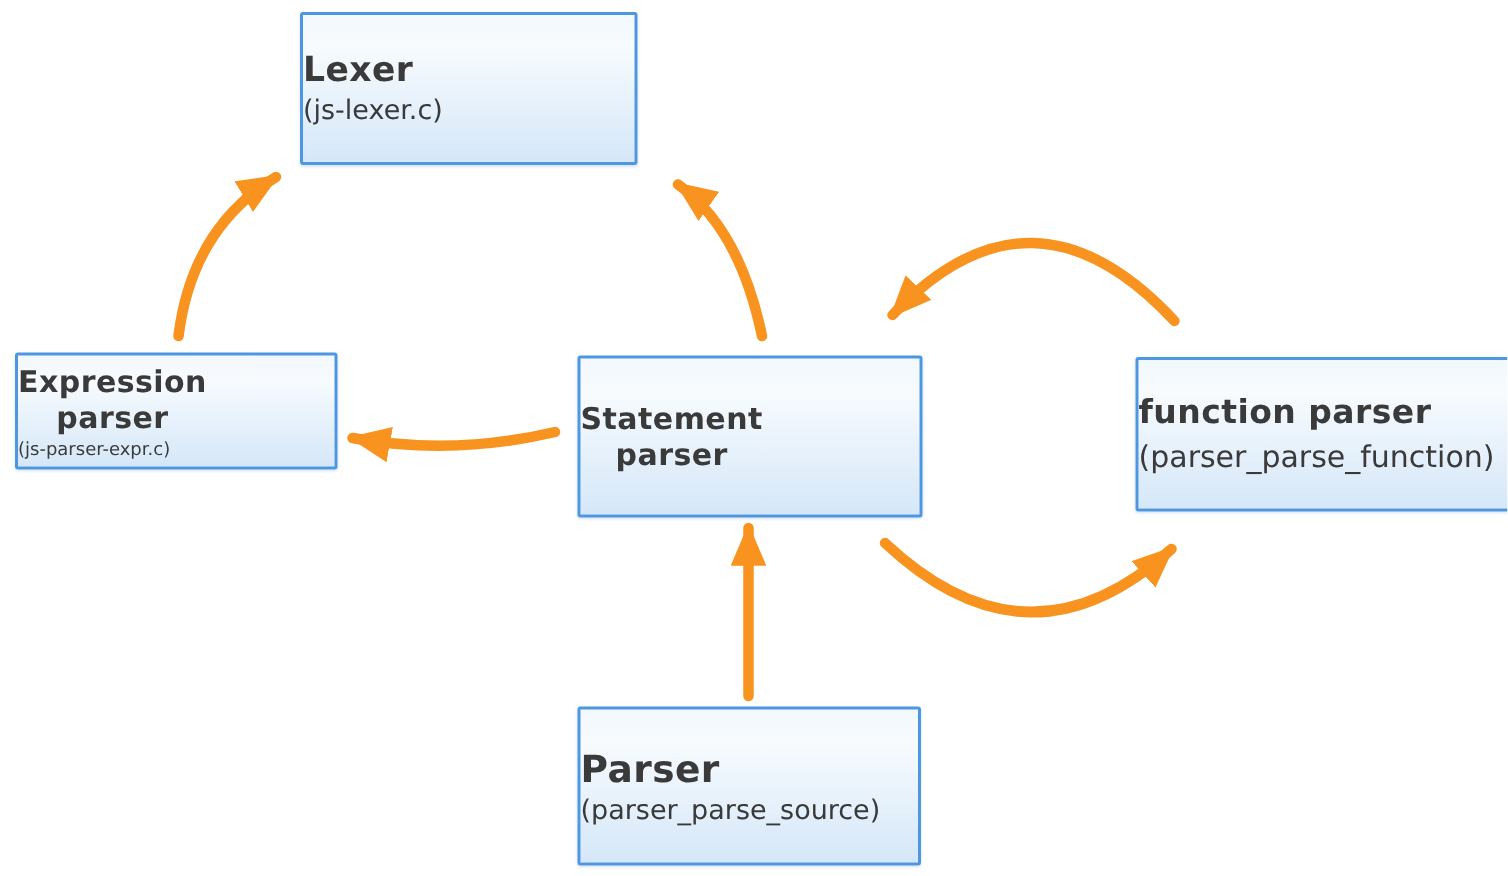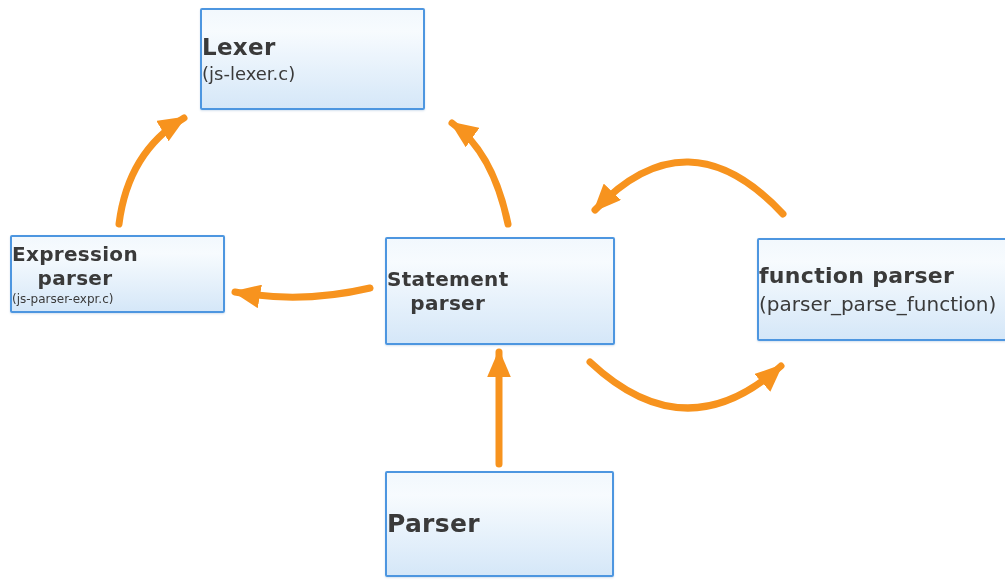--- a/index.html
+++ b/index.html
@@ -94,15 +94,16 @@
 parser</div>
   </div>
 
   <div class="node" id="node-function-parser">
     <div class="title">function parser</div>
     <div class="subtitle">(parser_parse_function)</div>
   </div>
 
   <div class="node" id="node-parser">
     <div class="title">Parser</div>
+    <div class="subtitle">(parser_parse_source)</div>
   </div>
 
 </div>
 
 </body></html>

